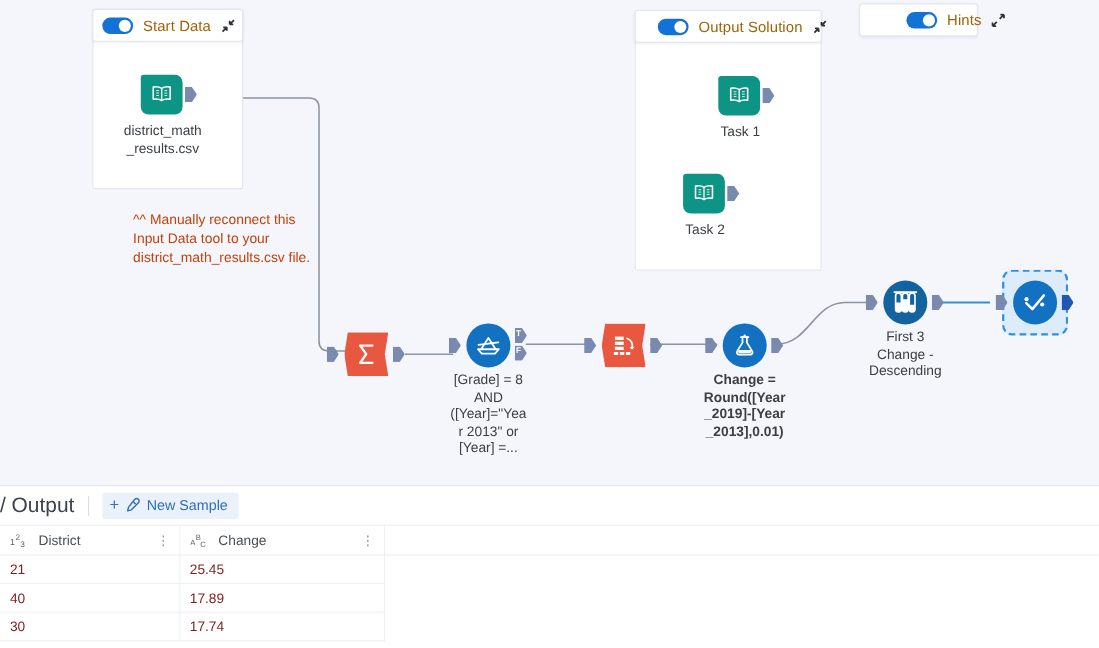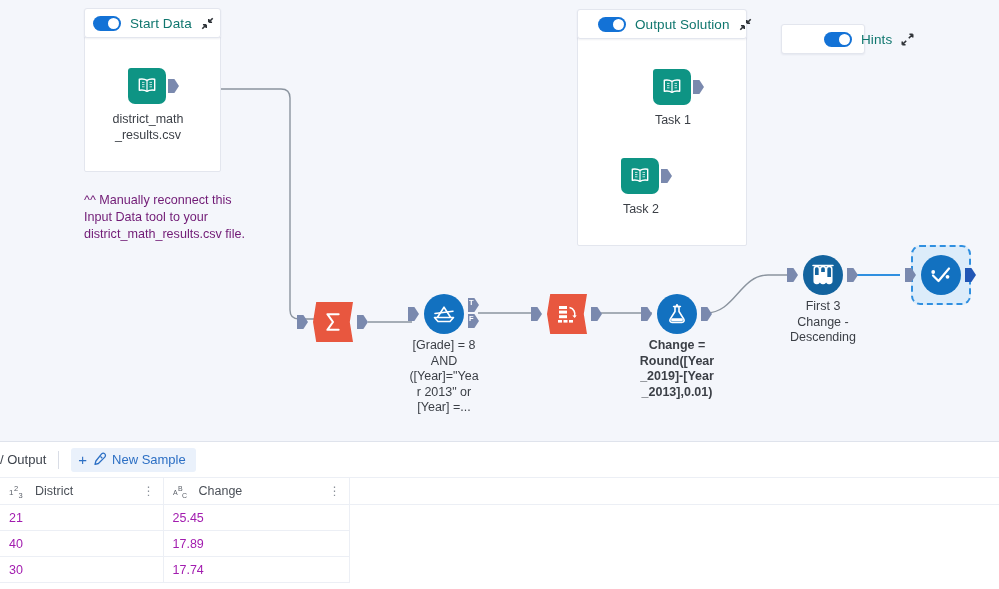--- a/index.html
+++ b/index.html
@@ -41,21 +41,21 @@
   }
   .toggle {
     width: 28px; height: 15px; border-radius: 8px;
     background: #1372d6; position: relative; flex: 0 0 auto;
   }
   .toggle::after {
     content: ""; position: absolute; right: 2px; top: 2px;
     width: 11px; height: 11px; border-radius: 50%; background: #fff;
   }
   .container-title {
-    font-size: 13.5px; color: #0f766e; white-space: nowrap;
+    font-size: 13.5px; color: #a16207; white-space: nowrap;
     letter-spacing: .1px;
   }
   .cz-ico { width: 13px; height: 13px; flex: 0 0 auto; }
 
   
   .tool { position: absolute; }
   .tool-body { position: relative; width: 40px; height: 40px; }
 
   .glyph-folder {
     width: 38px; height: 36px;
@@ -98,57 +98,58 @@
     position: absolute;
     left: -10px; top: -10px; width: 60px; height: 60px;
     border: 2px dashed #2f8fe0;
     border-radius: 9px;
     background: #dcecfa;
   }
 
   
   .note {
     position: absolute;
-    font-size: 12.6px; line-height: 17px; color: #701a75;
+    font-size: 12.6px; line-height: 17px; color: #c2410c;
     white-space: pre-line;
+    margin-left: 37px;
   }
 
   
   #results {
     position: absolute; left: 0; top: 441px;
     width: 999px; height: 148px;
     background: #ffffff;
     border-top: 1px solid #dfe3ec;
   }
   #res-toolbar {
     position: relative; height: 36px;
     display: flex; align-items: center; gap: 0;
     padding-left: 0px;
     border-bottom: 1px solid #eceff5;
   }
   .crumb {
-    font-size: 13px; color: #3d434c; padding-left: 0px;
+    font-size: 19px; color: #3d434c; padding-left: 0px;
   }
   .vdiv { width: 1px; height: 18px; background: #d9dde6; margin: 0 12px; }
   .newsample {
     display: flex; align-items: center; gap: 5px;
     background: #eaf1fb; border-radius: 3px;
     height: 24px; padding: 0 10px 0 7px;
     color: #2c6fc4; font-size: 13px;
   }
   .plus { font-size: 15px; line-height: 13px; color: #2c6fc4; }
 
   table.grid { border-collapse: collapse; table-layout: fixed; width: 100%; }
   table.grid th, table.grid td {
     border-bottom: 1px solid #eceff5;
     border-right: 1px solid #eceff5;
     text-align: left;
     font-weight: normal;
     font-size: 12.5px;
-    color: #a21caf;
+    color: #7f1d1d;
     height: 26px;
     padding: 0 0 0 9px;
     vertical-align: middle;
   }
   table.grid th { color: #4b5058; }
   .th-inner { display: flex; align-items: center; gap: 9px; height: 26px; }
   .th-inner .lbl { flex: 1 1 auto; }
   .kebab { color: #8a9099; font-size: 12px; letter-spacing: 0; padding-right: 8px; }
   .typeico { width: 17px; height: 14px; flex: 0 0 auto; }
 </style>
@@ -236,21 +237,21 @@
             <path d="M11 4.6 V15.2" stroke="#ffffff" stroke-width="1.2"></path>
             <path d="M6 6.4 H8.5 M6 8.6 H8.5 M6 10.8 H8.5
                      M13.5 6.4 H16 M13.5 8.6 H16 M13.5 10.8 H16" stroke="#ffffff" stroke-width=".9" opacity=".85"></path>
           </svg>
         </div>
         <div class="anchor" style="left:40px; top:11px;"></div>
       </div>
       <div class="tool-label">Task 2</div>
     </div>
 
-    <div class="container-hdr" style="left:781px; top:24px; width:84px;padding-left:42px;">
+    <div class="container-hdr" style="left:781px; top:3px; width:108px;padding-left:42px;">
       <div class="toggle"></div>
       <div class="container-title">Hints</div>
       <svg class="cz-ico" viewBox="0 0 12 12">
         <path d="M4.8 7.2 L1.2 10.8 M1.2 10.8 L4.2 10.8 M1.2 10.8 L1.2 7.8" stroke="#2f3338" stroke-width="1.5" fill="none"></path>
         <path d="M7.2 4.8 L10.8 1.2 M10.8 1.2 L7.8 1.2 M10.8 1.2 L10.8 4.2" stroke="#2f3338" stroke-width="1.5" fill="none"></path>
       </svg>
     </div>
 
     <div class="tool" style="left:313px; top:302px;">
       <div class="tool-body">

